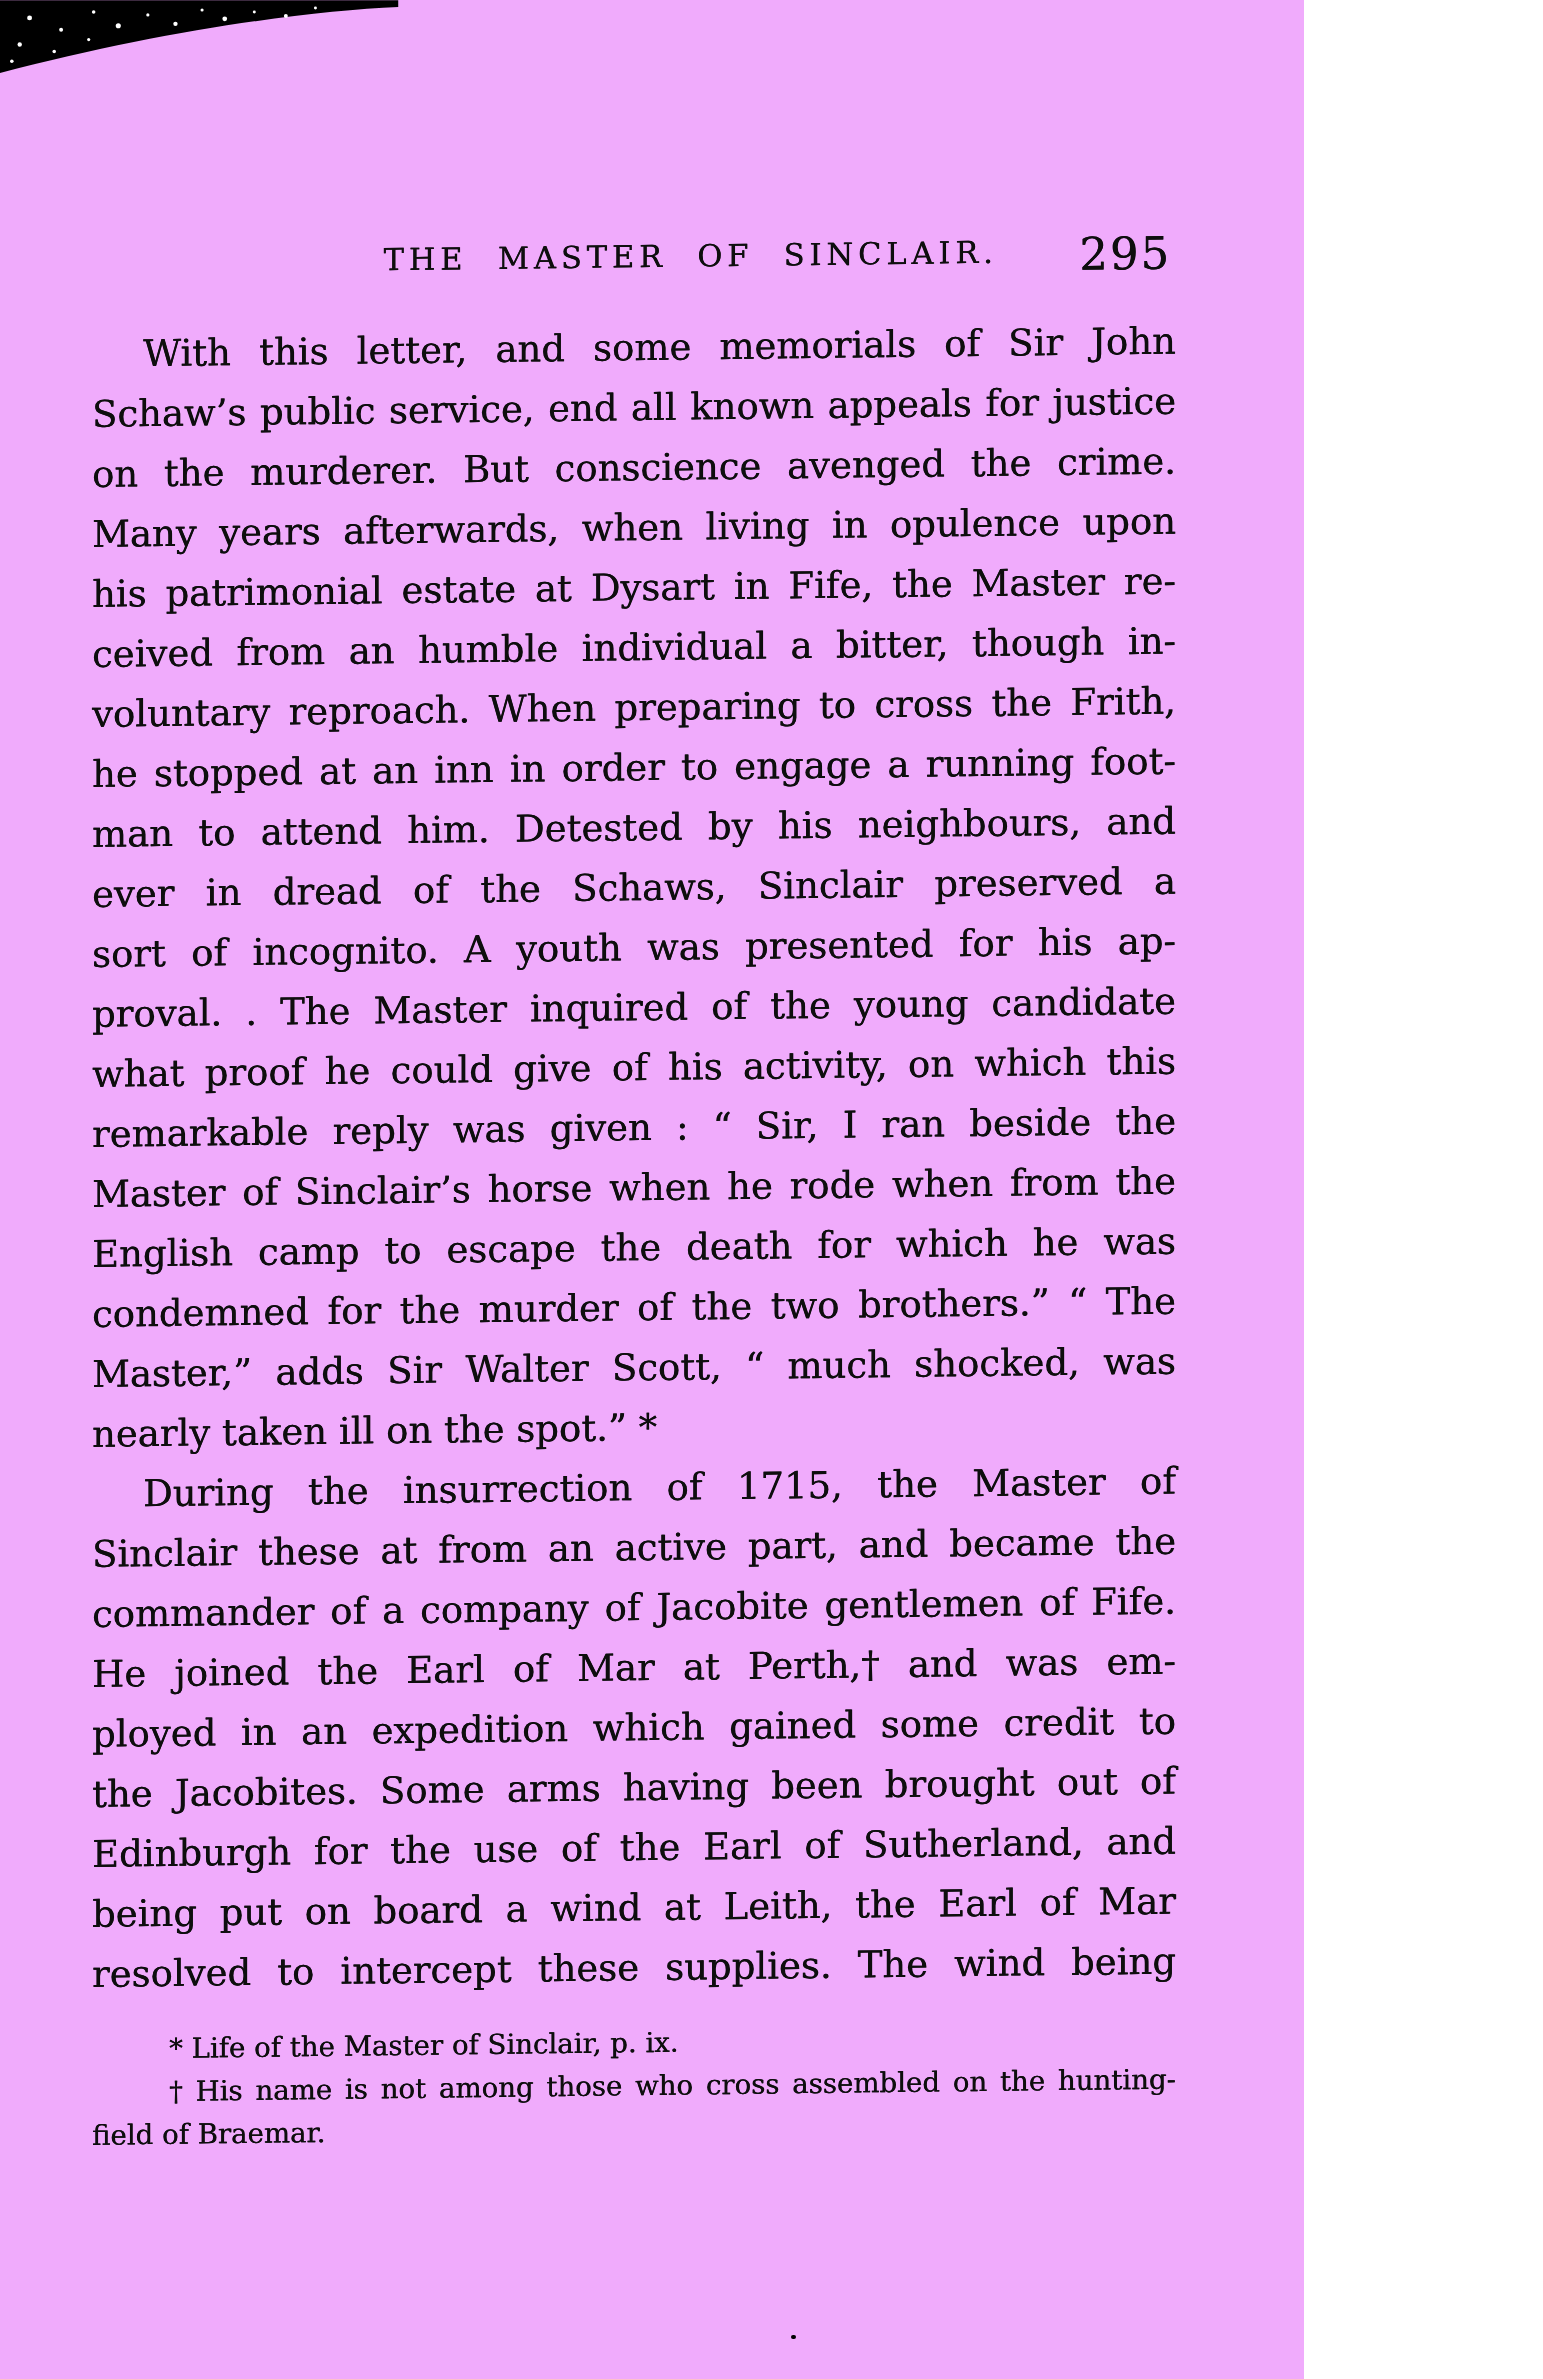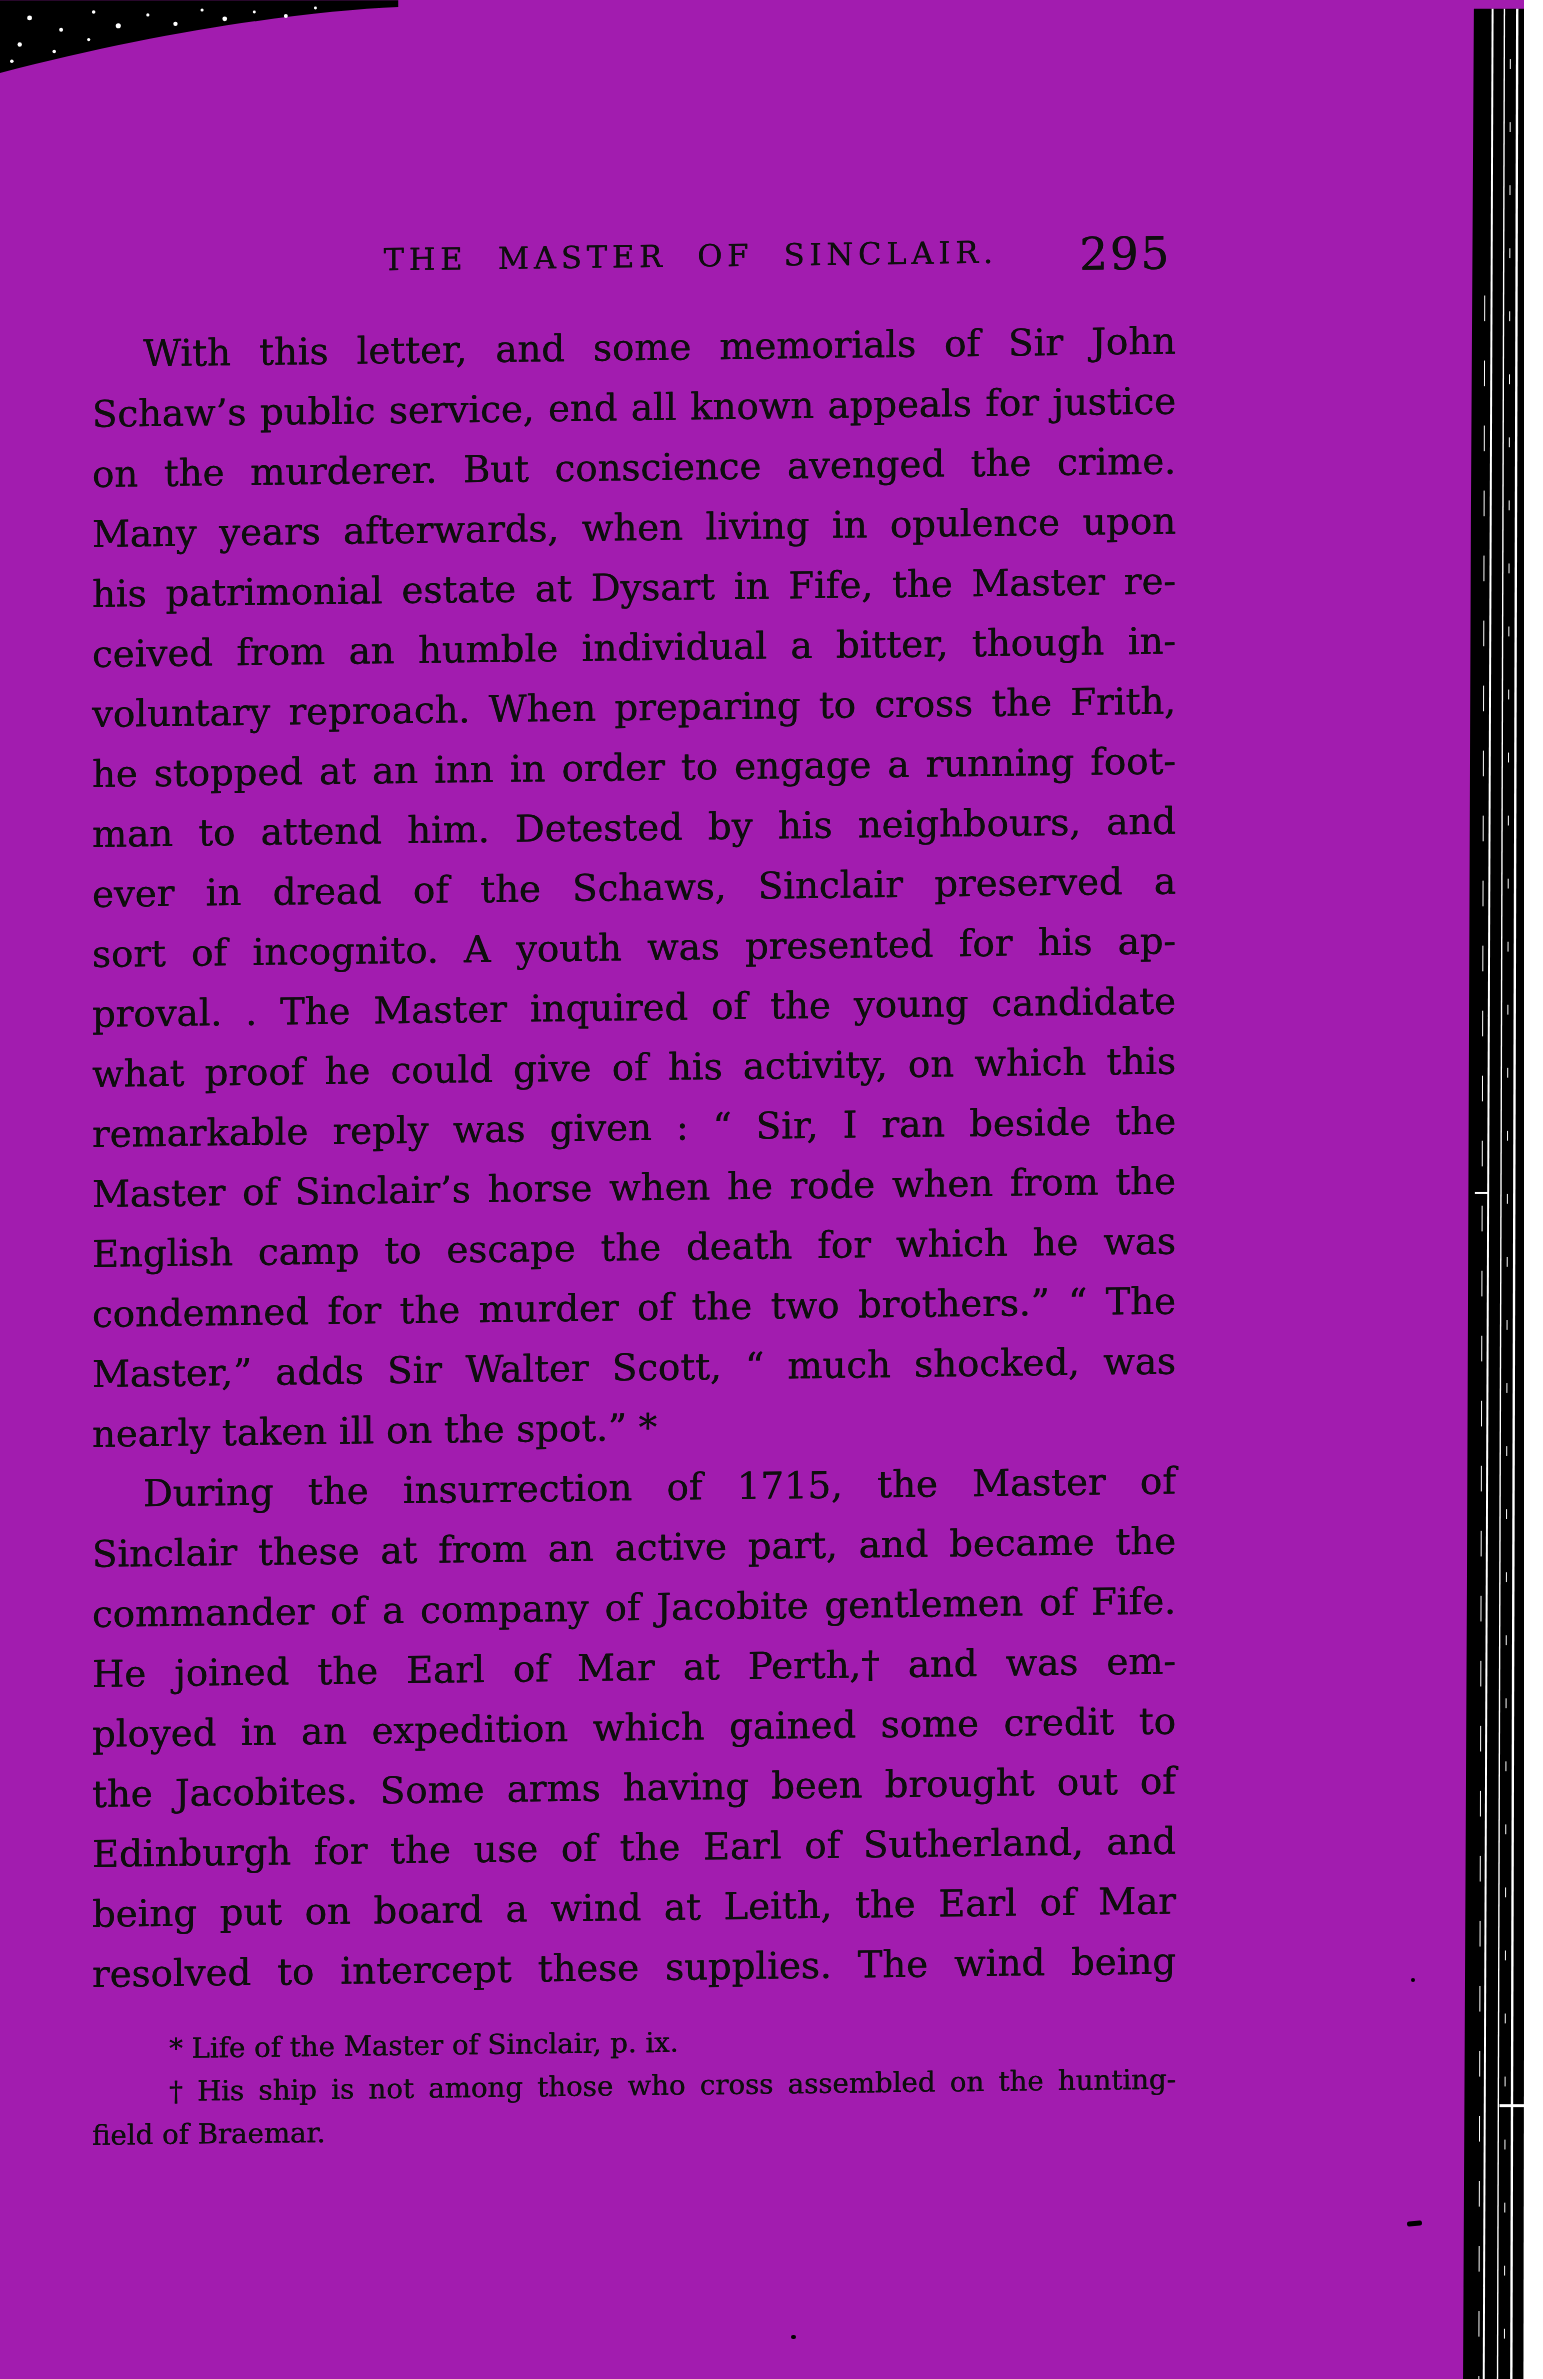--- a/index.html
+++ b/index.html
@@ -1,18 +1,18 @@
 <!DOCTYPE html>
 <html><head>
 <meta charset="utf-8">
 <style>
   html,body { margin:0; padding:0; background:#ffffff; }
   .page {
-    position:relative; width:1524px; height:2380px;
-    background:#a21caf; overflow:hidden;
+    position:relative; width:1304px; height:2380px;
+    background:#f0abfc; overflow:hidden;
     font-family:"DejaVu Serif","Liberation Serif",serif;
     color:#0e0e0e;
   }
   
   .textblock {
     position:absolute; left:84px; top:240px; width:1091px;
     transform:skewY(-0.7deg); transform-origin:0 0;
     text-shadow:0.4px 0 0 currentColor;
   }
   .header-row { position:relative; height:69px; }
@@ -395,21 +395,21 @@
           <span>wind</span>
           <span>being</span>
         </div>
       </div>
 
     <div class="footnotes">
         <div class="fline ind">* Life of the Master of Sinclair, p. ix.</div>
         <div class="fline jl ind">
           <span>†</span>
           <span>His</span>
-          <span>ship</span>
+          <span>name</span>
           <span>is</span>
           <span>not</span>
           <span>among</span>
           <span>those</span>
           <span>who</span>
           <span>cross</span>
           <span>assembled</span>
           <span>on</span>
           <span>the</span>
           <span>hunting-</span>

